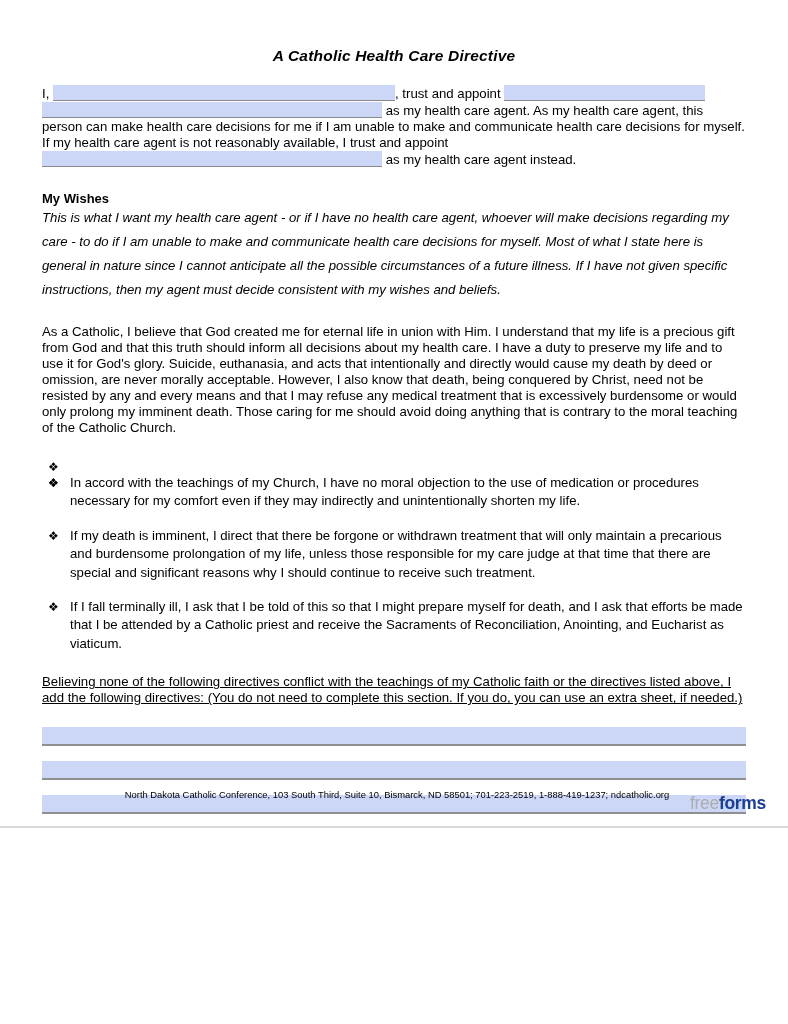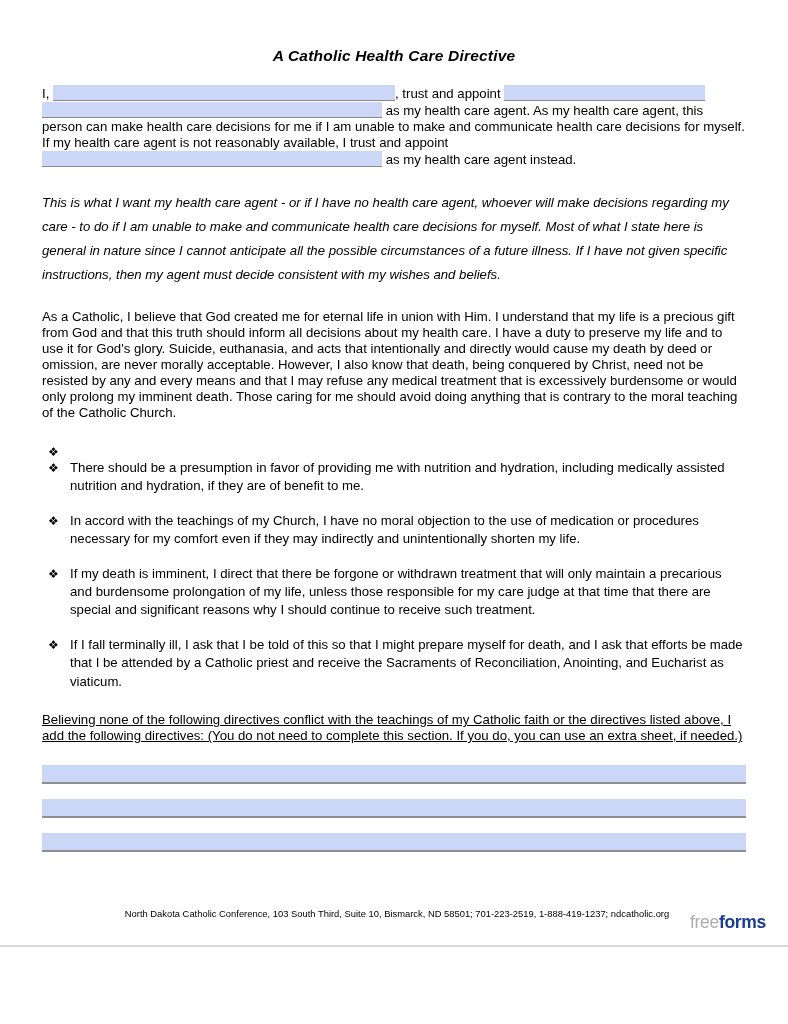--- a/index.html
+++ b/index.html
@@ -12,21 +12,21 @@
     width: 788px;
     height: 1024px;
     font-family: "Liberation Sans", sans-serif;
     color: #000000;
     position: relative;
     overflow: hidden;
   }
   .page {
     position: relative;
     width: 788px;
-    height: 947px;
+    height: 828px;
     background: #ffffff;
     box-sizing: border-box;
     padding: 0 42px;
     border-bottom: 2px solid #d8d8d8;
   }
   .doc-title {
     text-align: center;
     font-size: 15.5px;
     font-weight: bold;
     font-style: italic;
@@ -160,32 +160,32 @@
 <body>
 
 <div class="page">
 
   <h1 class="doc-title">A Catholic Health Care Directive</h1>
 
 
   <p class="body-text agent-block"><span>I, </span><span class="field f1"></span><span>, trust and appoint </span><span class="field f2"></span><span class="field f3"></span> <span>as my health care agent.  As my health care agent, this person can make health care decisions for me if I am unable to make and communicate health care decisions for myself.  If my health care agent is not reasonably available, I trust and appoint </span><span class="field f4"></span> <span>as my health care agent instead.</span></p>
 
   <div class="wishes-block">
+    <div class="section-heading small">My Wishes</div>
     <p class="italic-block">This is what I want my health care agent - or if I have no health care agent, whoever will make decisions regarding my care - to do if I am unable to make and communicate health care decisions for myself. Most of what I state here is general in nature since I cannot anticipate all the possible circumstances of a future illness.   If I have not given specific instructions, then my agent must decide consistent with my wishes and beliefs.</p>
   </div>
 
   <p class="body-text creed-block">As a Catholic, I believe that God created me for eternal life in union with Him.  I understand that my life is a precious gift from God and that this truth should inform all decisions about my health care.  I have a duty to preserve my life and to use it for God's glory.  Suicide, euthanasia, and acts that intentionally and directly would cause my death by deed or omission, are never morally acceptable.  However, I also know that death, being conquered by Christ, need not be resisted by any and every means and that I may refuse any medical treatment that is excessively burdensome or would only prolong my imminent death.  Those caring for me should avoid doing anything that is contrary to the moral teaching of the Catholic Church.</p>
 
   <ul class="bullets">
     <li>
       <span class="bullet-glyph">❖</span>
     </li>
     <li>
       <span class="bullet-glyph">❖</span>
-      <span>There should be a presumption in favor of providing me with nutrition and hydration, including medically assisted nutrition and hydration, if they are of benefit to me.</span>
     </li>
     <li>
       <span class="bullet-glyph">❖</span>
       <span>In accord with the teachings of my Church, I have no moral objection to the use of medication or procedures necessary for my comfort even if they may indirectly and unintentionally shorten my life.</span>
     </li>
     <li>
       <span class="bullet-glyph">❖</span>
       <span>If my death is imminent, I direct that there be forgone or withdrawn treatment that will only maintain a precarious and burdensome prolongation of my life, unless those responsible for my care judge at that time that there are special and significant reasons why I should continue to receive such treatment.</span>
     </li>
     <li>

